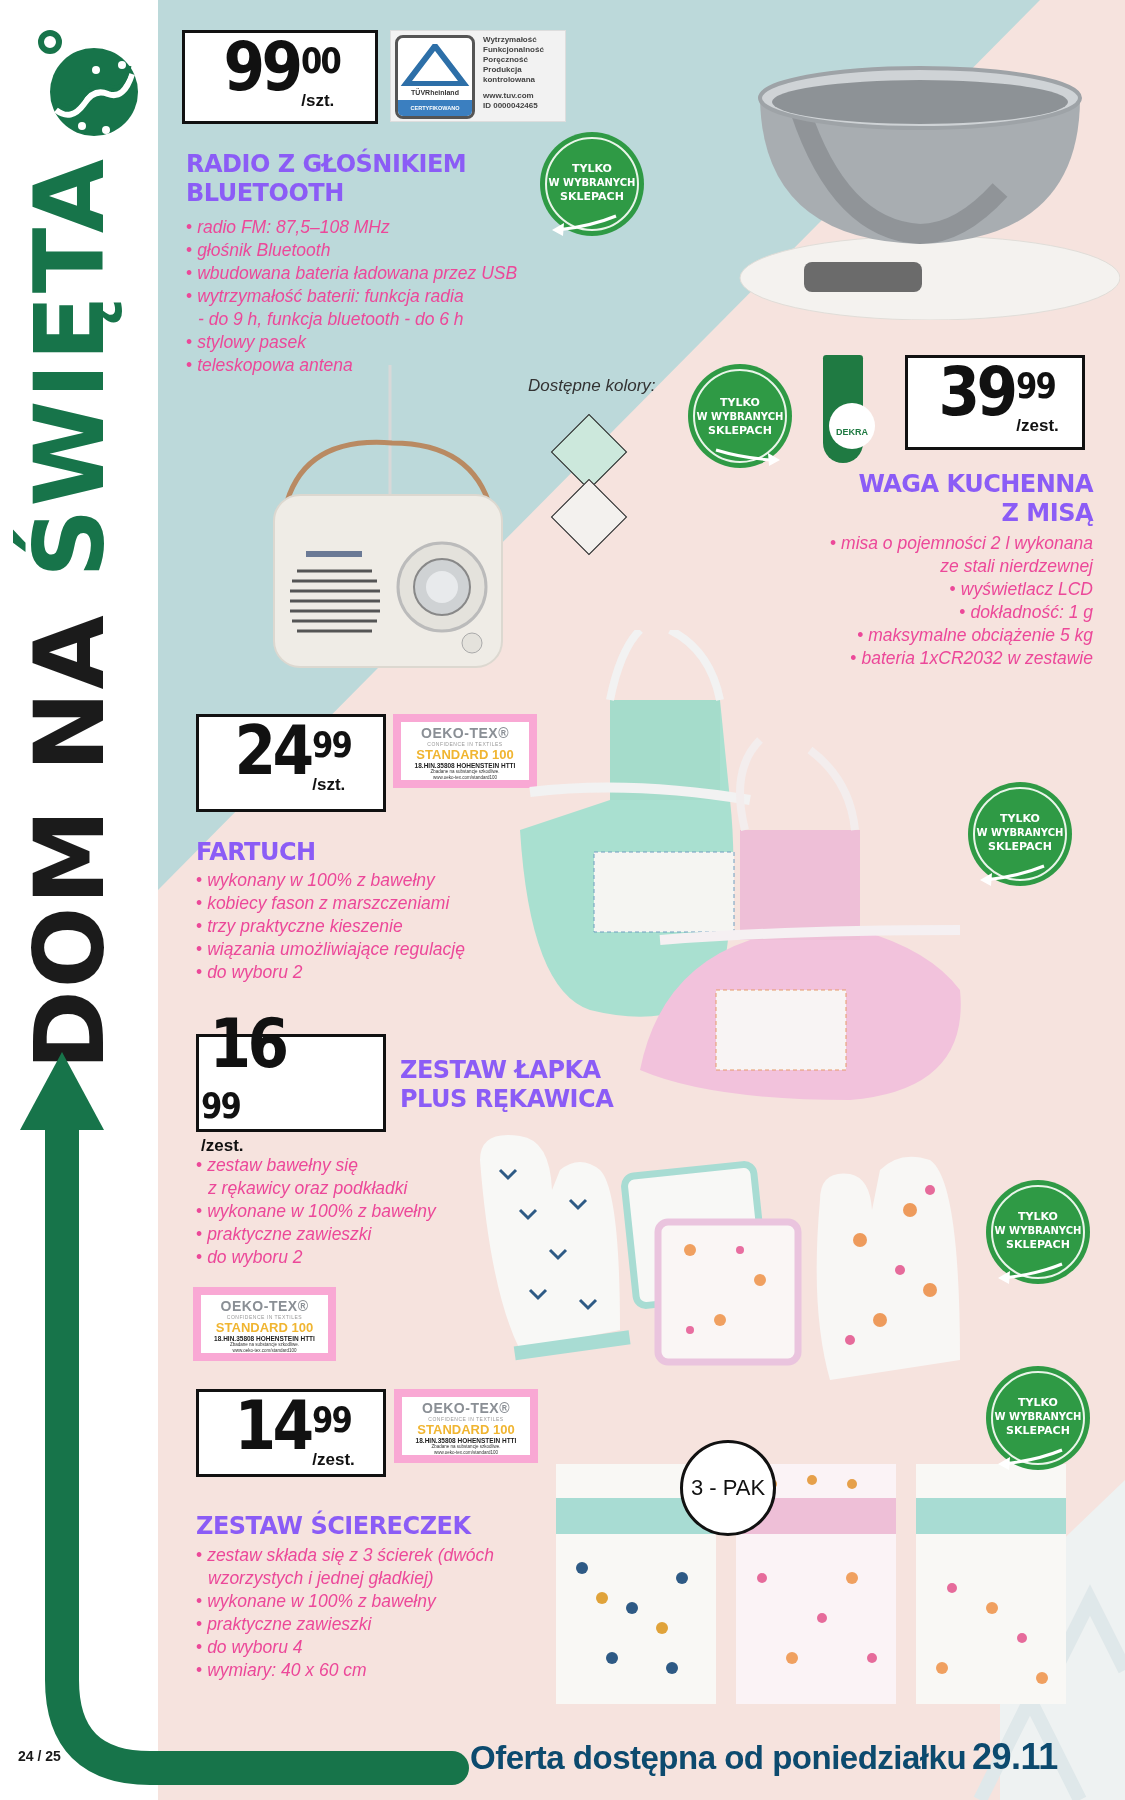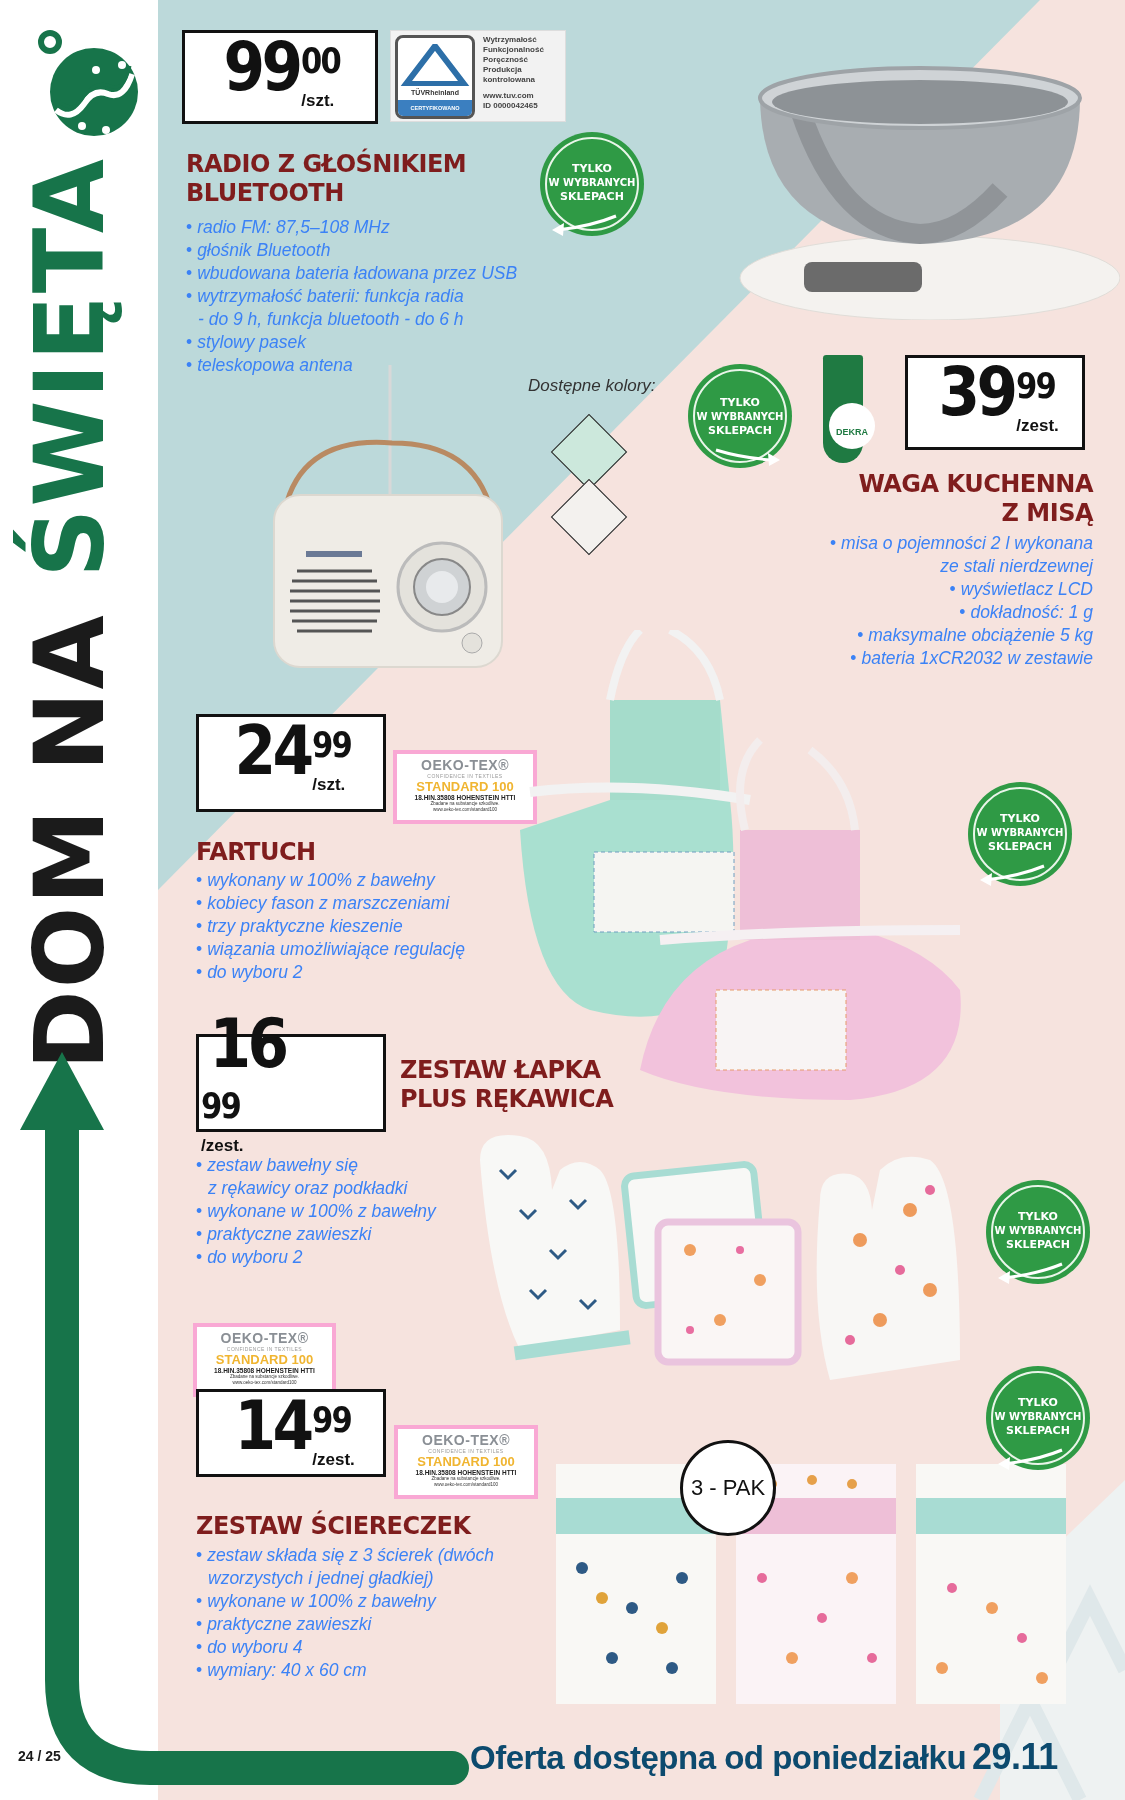--- a/index.html
+++ b/index.html
@@ -22,30 +22,30 @@
   .offer { position: absolute; left: 470px; top: 1736px; font-size: 33px; font-weight: 700; color: #0c4a6e; letter-spacing: -0.5px; font-family: "Liberation Sans", sans-serif; }
   .offer .date { font-size: 36px; font-weight: 900; margin-left: 6px; }
 
   
   .price { position: absolute; background: #fff; border: 3px solid #111; display: flex; align-items: flex-start; justify-content: center; }
   .price .main { font-family: "DejaVu Sans", sans-serif; font-weight: 900; font-size: 68px; line-height: 1; letter-spacing: -4px; transform: scaleX(0.88); transform-origin: right center; color: #111; }
   .price .right { display: flex; flex-direction: column; margin-left: 2px; }
   .price .cents { font-family: "DejaVu Sans", sans-serif; font-weight: 900; font-size: 36px; line-height: 1; letter-spacing: -2px; color: #111; transform: scaleX(0.85); transform-origin: left center; }
   .price .unit { font-size: 17px; font-weight: 700; color: #111; margin-top: 12px; }
 
-  .ptitle { position: absolute; font-family: "DejaVu Sans", sans-serif; font-weight: 700; font-size: 24px; line-height: 1.2; color: #7f1d1d; letter-spacing: -0.5px; }
-  .feat { position: absolute; font-family: "Liberation Sans", sans-serif; font-style: italic; font-size: 17.5px; line-height: 23px; color: #3b82f6; }
+  .ptitle { position: absolute; font-family: "DejaVu Sans", sans-serif; font-weight: 700; font-size: 24px; line-height: 1.2; color: #8b5cf6; letter-spacing: -0.5px; }
+  .feat { position: absolute; font-family: "Liberation Sans", sans-serif; font-style: italic; font-size: 17.5px; line-height: 23px; color: #ec4899; }
   .feat li { list-style: none; }
   .feat li .b { font-style: normal; margin-right: 5px; }
   .feat.right { text-align: right; }
 
   .badge { position: absolute; width: 118px; height: 118px; }
   .badge svg { width: 100%; height: 100%; }
 
-  .cert { position: absolute; background: #fff; border: 4px solid #f9a8d4; text-align: center; margin-top: 36px; }
+  .cert { position: absolute; background: #fff; border: 8px solid #f9a8d4; text-align: center; }
   .cert .l1 { font-weight: 700; color: #8a8f95; font-size: 14px; letter-spacing: 0.5px; margin-top: 3px; }
   .cert .l2 { font-size: 5px; color: #999; letter-spacing: 0.5px; }
   .cert .l3 { font-weight: 900; color: #f0b531; font-size: 13px; }
   .cert .l4 { font-size: 6.5px; font-weight: 700; color: #222; }
   .cert .l5 { font-size: 4.5px; color: #333; line-height: 6px; }
 
   .tuv { position: absolute; left: 390px; top: 30px; width: 176px; height: 92px; background: #f2f2f2; border: 1px solid #ddd; }
   .tuv .logo { position: absolute; left: 4px; top: 4px; width: 80px; height: 84px; border-radius: 8px; border: 3px solid #555; background: #fff; overflow: hidden; }
   .tuv .txt { position: absolute; left: 92px; top: 4px; font-size: 8px; line-height: 10px; color: #444; font-weight: 700; }
   .tuv .brand { position: absolute; bottom: 20px; left: 0; width: 100%; font-size: 7px; text-align: center; font-weight: 700; color: #333; }

